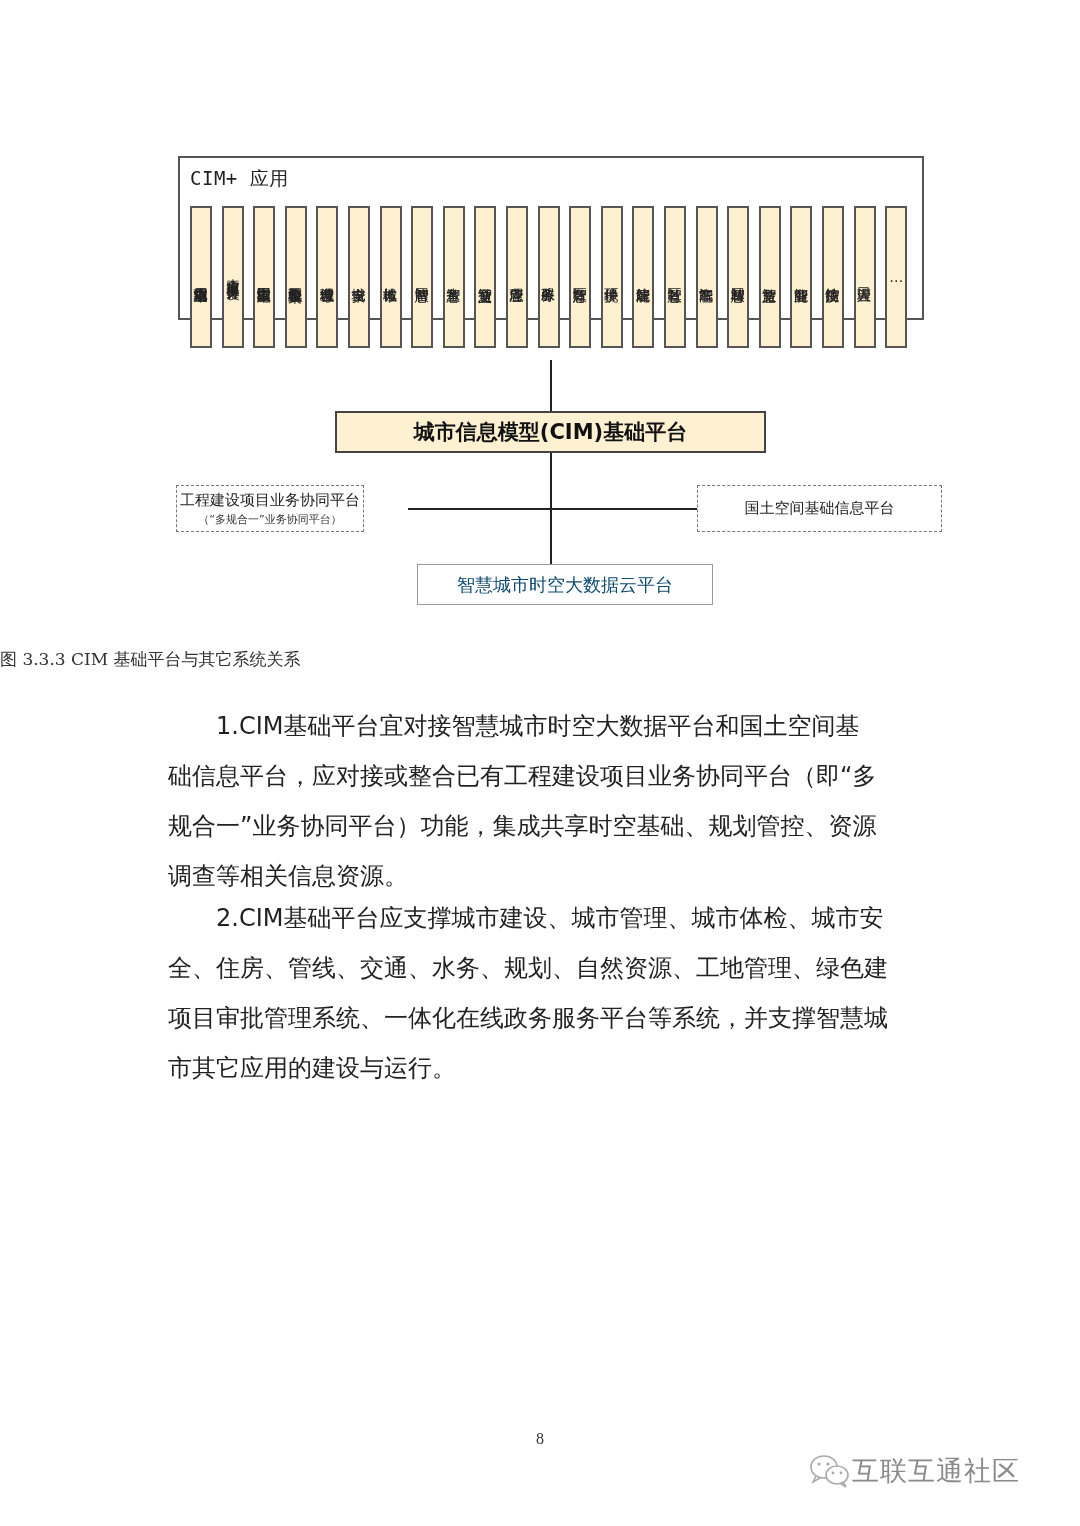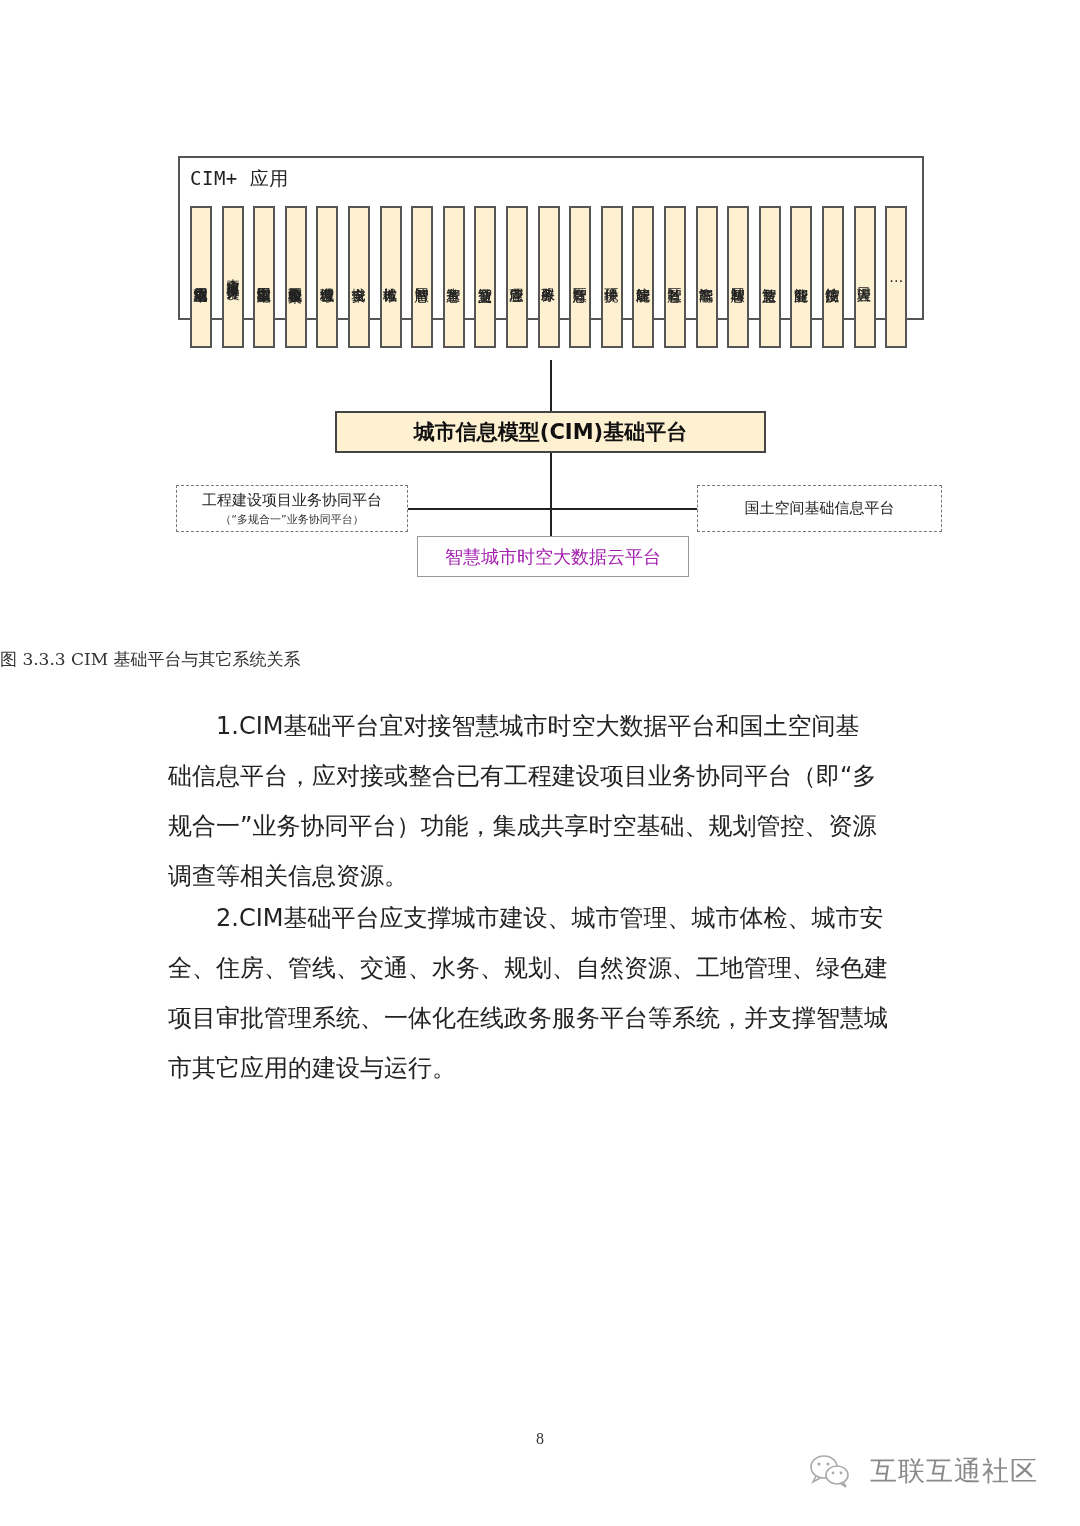--- a/index.html
+++ b/index.html
@@ -21,46 +21,46 @@
 
   .line { position: absolute; background: #222; }
 
   .cim-core { position: absolute; left: 335px; top: 411px; width: 431px; height: 42px;
               background: #fdf1d2; border: 2px solid #444; box-sizing: border-box;
               display: flex; align-items: center; justify-content: center;
               font-weight: bold; font-size: 21px; color: #111; }
 
   .side-box { position: absolute; border: 1.5px dashed #777; background: #fff; box-sizing: border-box;
               display: flex; flex-direction: column; align-items: center; justify-content: center; }
-  .side-left { left: 176px; top: 485px; width: 232px; height: 47px; }
+  .side-left { left: 176px; top: 485px; width: 188px; height: 47px; }
   .side-right { left: 697px; top: 485px; width: 245px; height: 47px; }
   .side-main { font-size: 15px; color: #222; }
   .side-sub { font-size: 11px; color: #333; margin-top: 2px; }
 
-  .bottom-box { position: absolute; left: 417px; top: 536px; width: 272px; height: 41px;
+  .bottom-box { position: absolute; left: 417px; top: 564px; width: 296px; height: 41px;
                 border: 1.5px solid #999; background: #fff; box-sizing: border-box;
                 display: flex; align-items: center; justify-content: center;
-                font-size: 18px; color: #a21caf; }
+                font-size: 18px; color: #0c4a6e; }
 
   
   .caption { position: absolute; left: 0; width: 1080px; top: 648px; text-align: left;
              font-family: "DejaVu Serif", "Liberation Serif", serif; font-size: 17px; color: #333; }
 
   .para { position: absolute; left: 168px; width: 752px; font-size: 24px; color: #222;
           line-height: 50px; text-align: justify; text-justify: inter-character; }
   .para .line-text { display: block; white-space: nowrap; }
   .para1 { top: 701px; }
   .para2 { top: 893px; }
   .indent { padding-left: 48px; }
 
   .page-num { position: absolute; left: 0; width: 1080px; top: 1430px; text-align: center;
               font-family: "Liberation Serif", serif; font-size: 16px; color: #333; }
 
   .watermark { position: absolute; left: 808px; top: 1453px; display: flex; align-items: flex-start;
-               gap: 18px; color: #999; }
+               gap: 0; color: #999; }
   .watermark .wm-text { font-size: 27px; letter-spacing: 1px; color: #8a8a8a; }
   .wechat-icon { width: 44px; height: 36px; }
 </style>
 </head>
 <body>
 
 <div>
 
   <div class="cim-outer">
     <div class="cim-title">CIM+ 应用</div>

